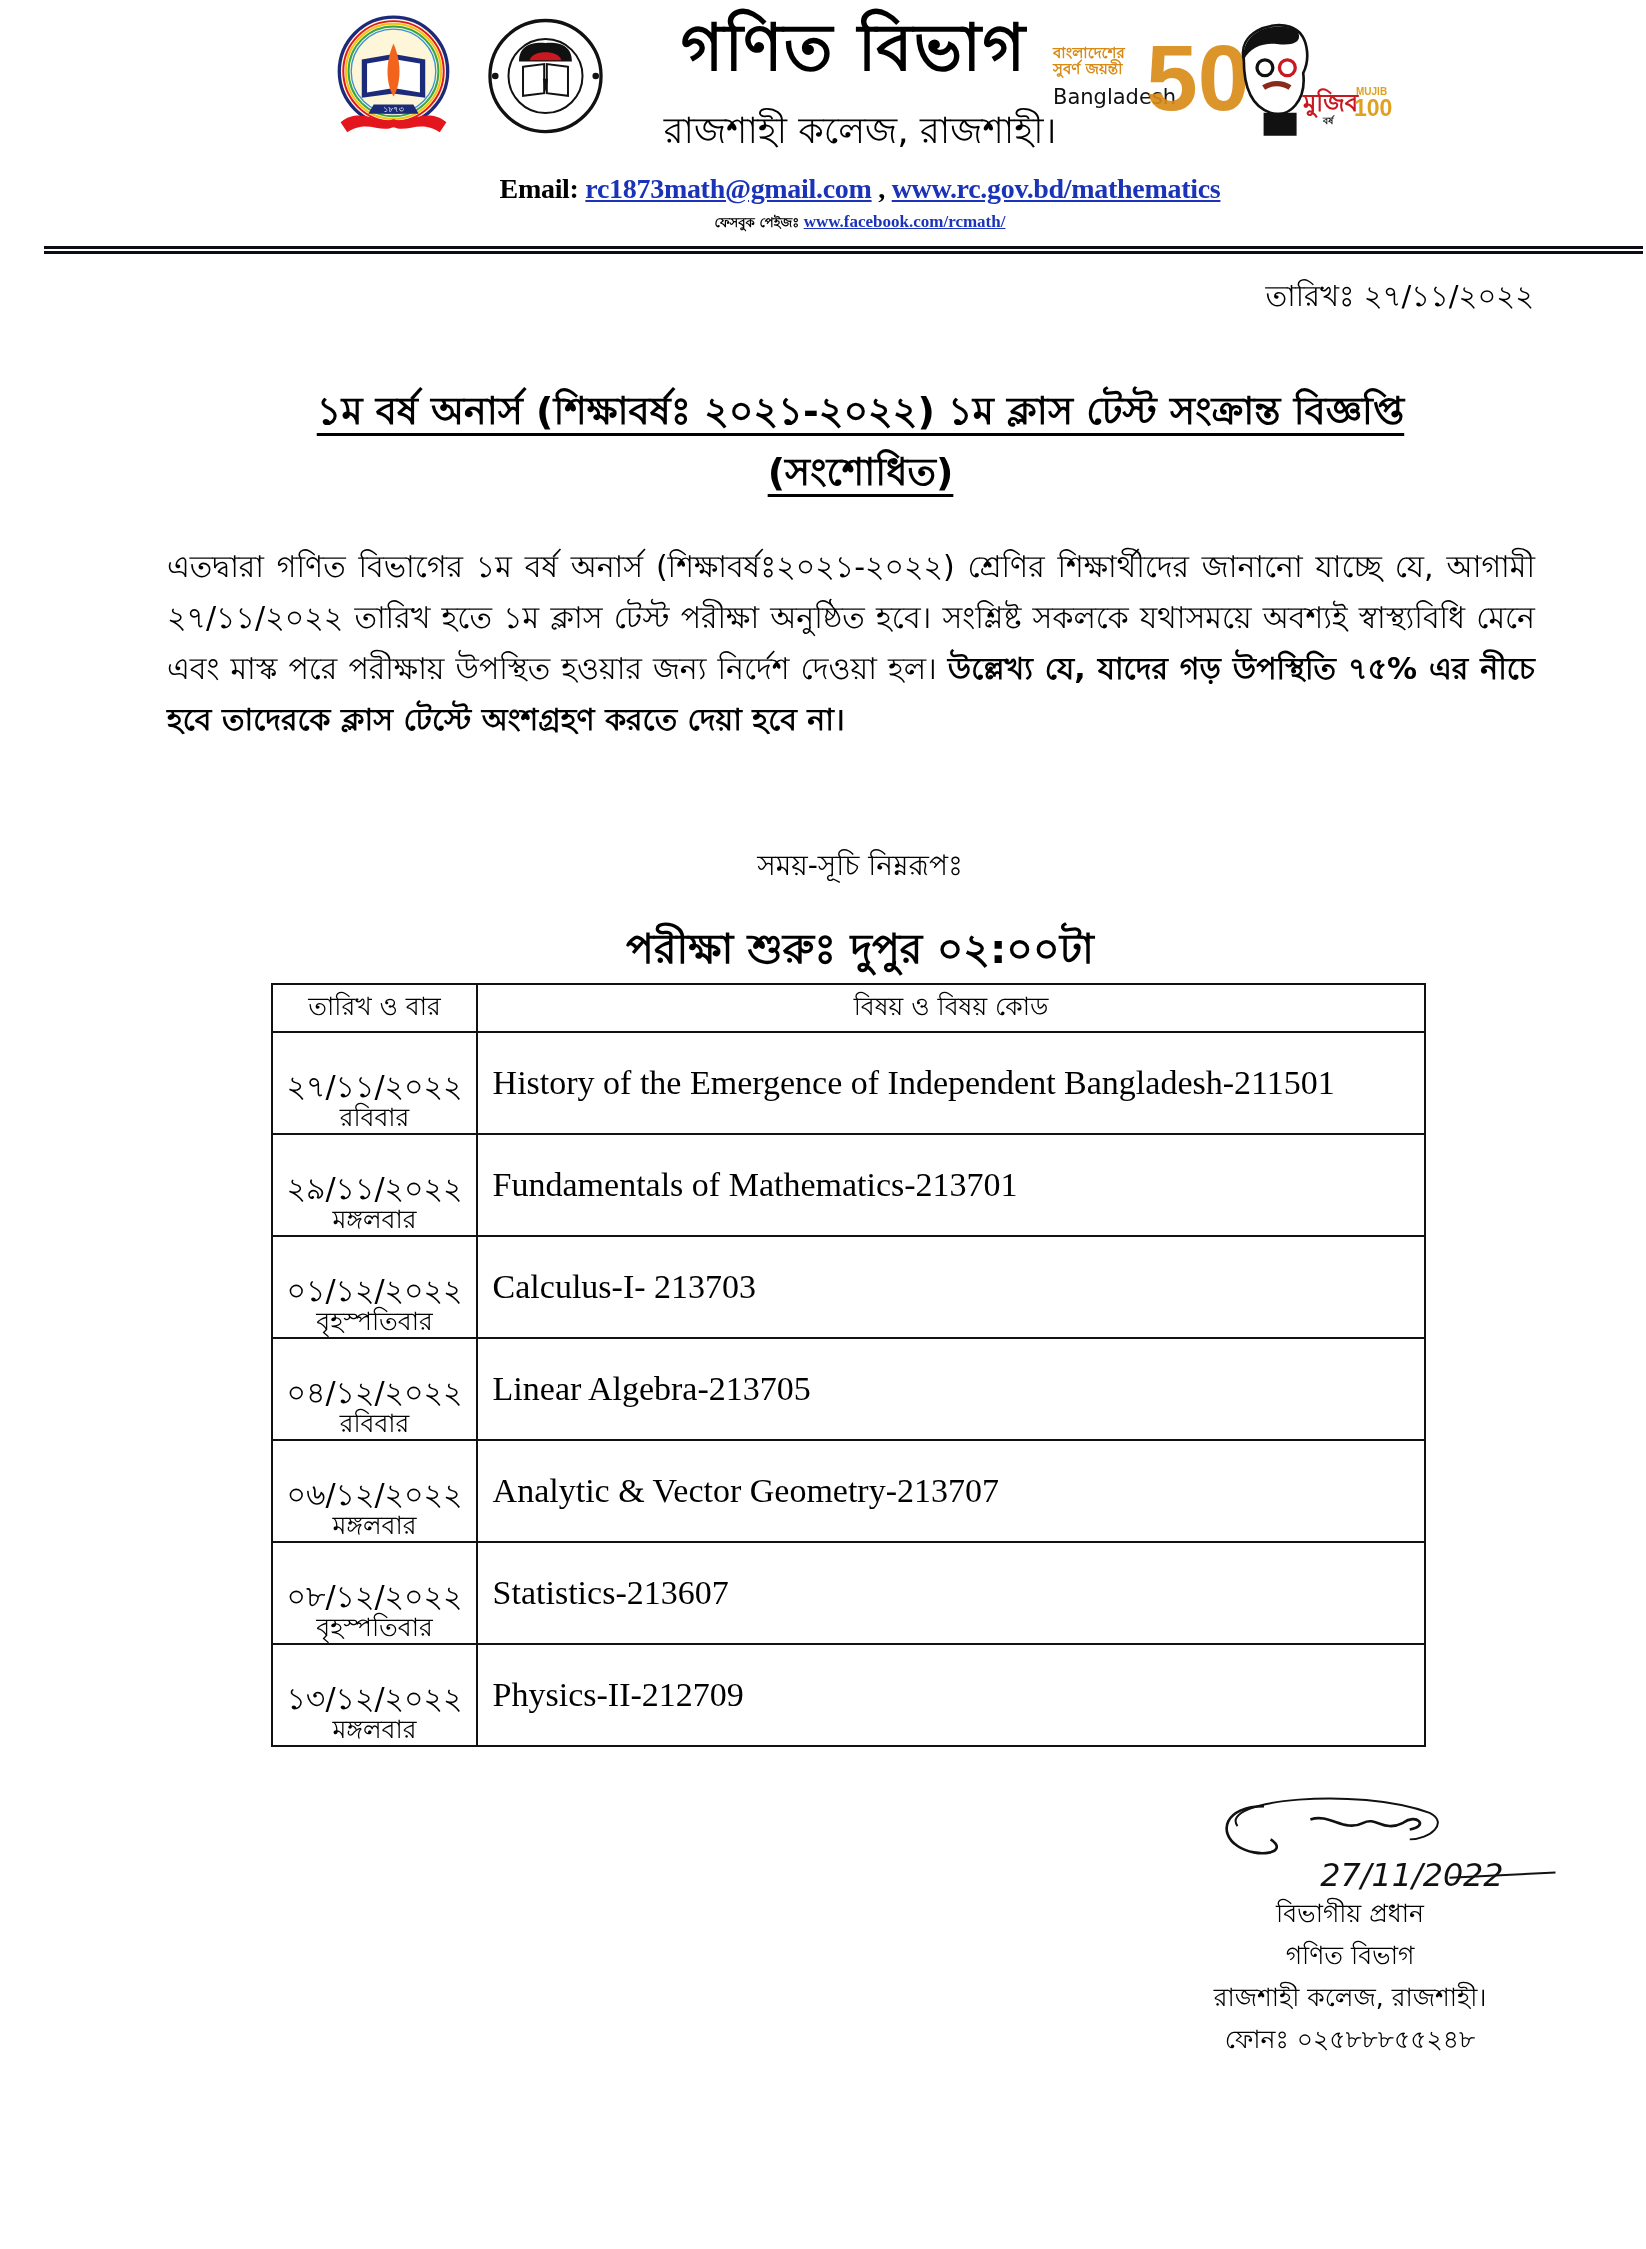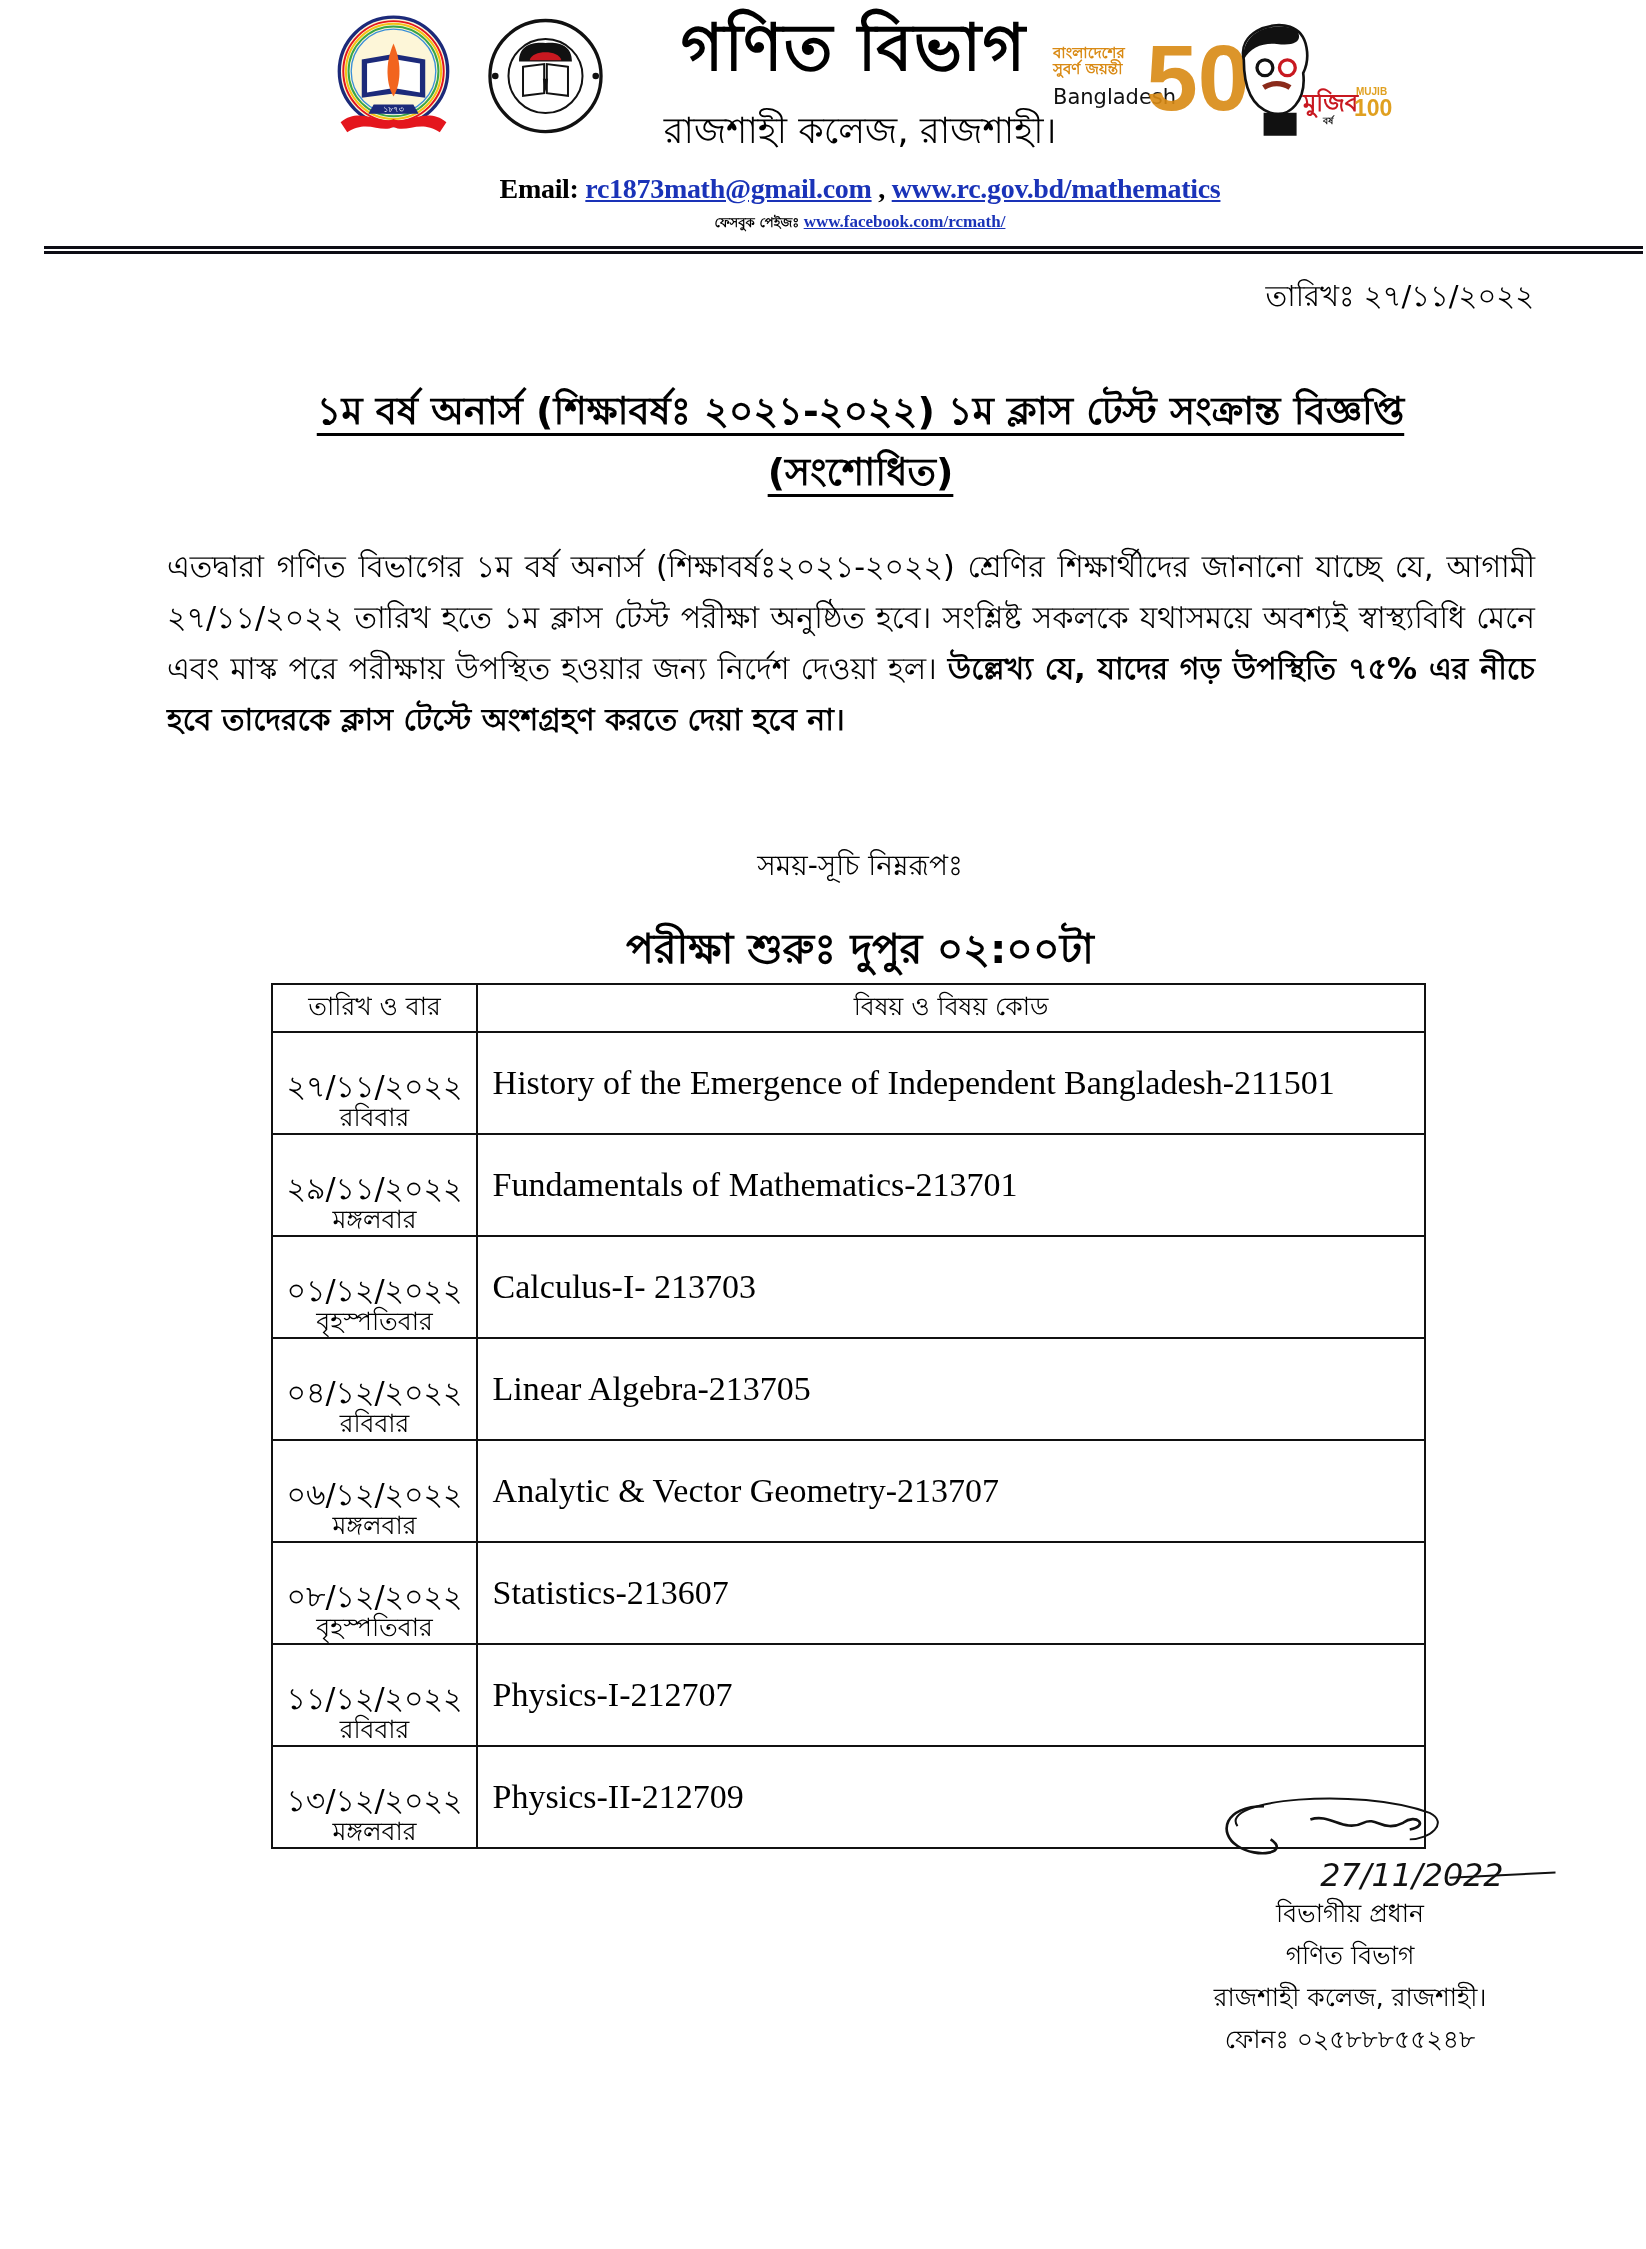--- a/index.html
+++ b/index.html
@@ -190,27 +190,20 @@
       </tr>
       <tr>
         <td class="date-cell">
           <span class="d">০৮/১২/২০২২</span>
           <span class="w">বৃহস্পতিবার</span>
         </td>
         <td class="subj-cell">Statistics-213607</td>
       </tr>
       <tr>
         <td class="date-cell">
-          <span class="d">১১/১২/২০২২</span>
-          <span class="w">রবিবার</span>
-        </td>
-        <td class="subj-cell">Physics-I-212707</td>
-      </tr>
-      <tr>
-        <td class="date-cell">
           <span class="d">১৩/১২/২০২২</span>
           <span class="w">মঙ্গলবার</span>
         </td>
         <td class="subj-cell">Physics-II-212709</td>
       </tr>
     </tbody>
 </table>
 
 <svg class="sig-svg" width="371" height="106" viewBox="0 0 560 160">
   <path d="M80 20 C20 20 10 60 40 80 C70 100 120 90 90 70" stroke="#111" stroke-width="4" fill="none"></path>

